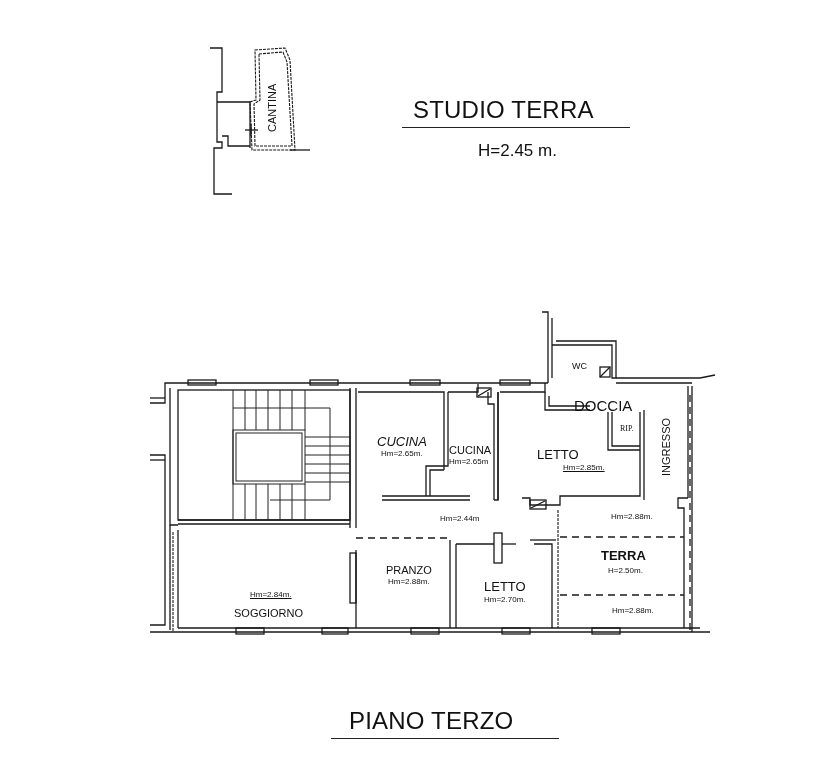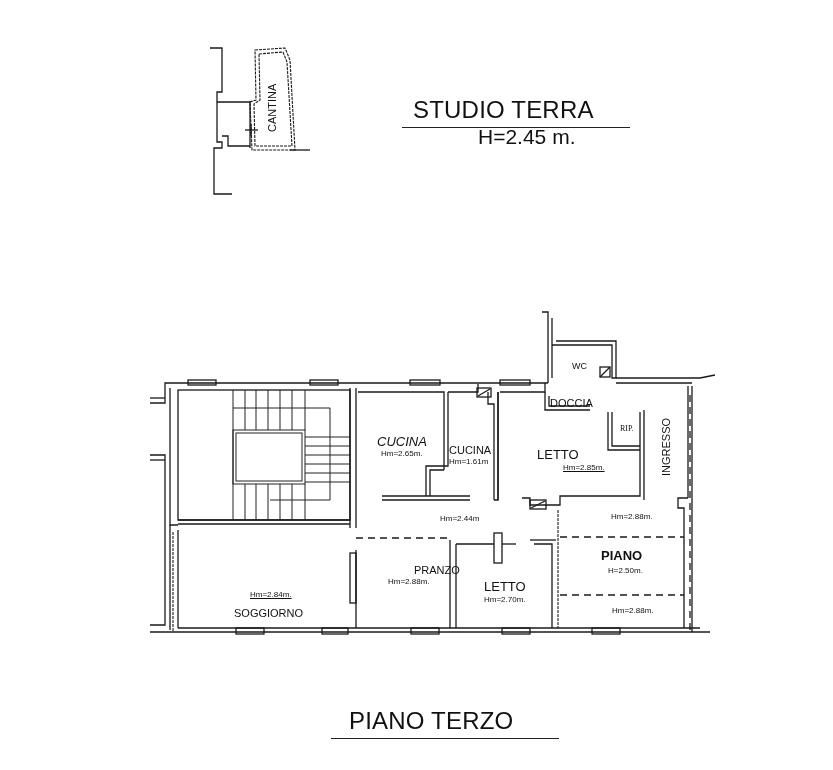--- a/index.html
+++ b/index.html
@@ -143,47 +143,47 @@
 
     <rect class="wall" x="310" y="380" width="28" height="5"></rect>
     <rect class="wall" x="410" y="380" width="30" height="5"></rect>
     <rect class="wall" x="500" y="380" width="30" height="5"></rect>
     <rect class="wall" x="188" y="380" width="28" height="5"></rect>
   </g>
 </svg>
 
 <div class="lbl title" style="left:413px;top:96px;">STUDIO TERRA</div>
 <div class="title-line" style="left:402px;top:127px;width:228px;"></div>
-<div class="lbl" style="left:478px;top:125px;font-size:21px;">H=2.45 m.</div>
+<div class="lbl" style="left:478px;top:141px;font-size:17px;">H=2.45 m.</div>
 <div class="lbl room-sm vert" style="left:266px;top:132px;">CANTINA</div>
 
 <div class="lbl room" style="left:377px;top:434px;font-style:italic;">CUCINA</div>
 <div class="lbl h" style="left:381px;top:449px;">Hm=2.65m.</div>
 
 <div class="lbl room-sm" style="left:449px;top:444px;">CUCINA</div>
-<div class="lbl h" style="left:449px;top:457px;">Hm=1.61m</div>
+<div class="lbl h" style="left:449px;top:457px;">Hm=2.65m</div>
 
 <div class="lbl room" style="left:537px;top:447px;">LETTO</div>
 <div class="lbl h" style="left:563px;top:463px;text-decoration:underline;">Hm=2.85m.</div>
 
 <div class="lbl h" style="left:572px;top:361px;font-size:9px;">WC</div>
-<div class="lbl h" style="left:550px;top:397px;font-size:11px;">DOCCIA</div>
+<div class="lbl h" style="left:550px;top:397px;font-size:15px;padding-left:24px;">DOCCIA</div>
 <div class="lbl h" style="left:620px;top:424px;font-family:Liberation Serif, serif;">RIP.</div>
 <div class="lbl room-sm vert" style="left:660px;top:476px;">INGRESSO</div>
 
 <div class="lbl h" style="left:440px;top:514px;">Hm=2.44m</div>
 <div class="lbl h" style="left:611px;top:512px;">Hm=2.88m.</div>
 
 <div class="lbl room-sm" style="left:234px;top:607px;">SOGGIORNO</div>
 <div class="lbl h" style="left:250px;top:590px;text-decoration:underline;">Hm=2.84m.</div>
 
-<div class="lbl room-sm" style="left:386px;top:564px;margin-left:28px;">PRANZO</div>
+<div class="lbl room-sm" style="left:386px;top:564px;">PRANZO</div>
 <div class="lbl h" style="left:388px;top:577px;">Hm=2.88m.</div>
 
 <div class="lbl room" style="left:484px;top:579px;">LETTO</div>
 <div class="lbl h" style="left:484px;top:595px;">Hm=2.70m.</div>
 
-<div class="lbl room" style="left:601px;top:548px;font-weight:bold;font-size:13px;">PIANO</div>
+<div class="lbl room" style="left:601px;top:548px;font-weight:bold;font-size:13px;">TERRA</div>
 <div class="lbl h" style="left:608px;top:566px;">H=2.50m.</div>
 <div class="lbl h" style="left:612px;top:606px;">Hm=2.88m.</div>
 
 <div class="lbl title" style="left:341px;top:707px;margin-left:8px;">PIANO TERZO</div>
 <div class="title-line" style="left:331px;top:738px;width:228px;"></div>
 
 </body></html>

